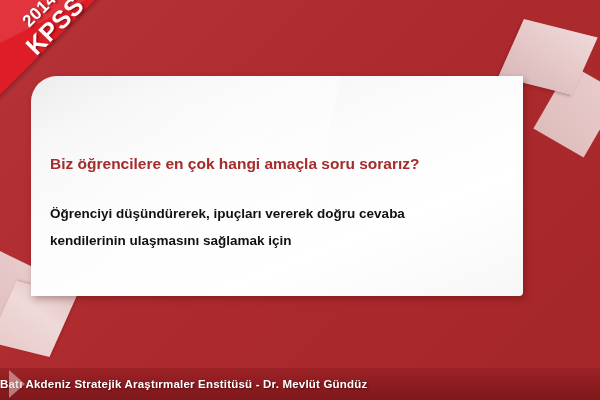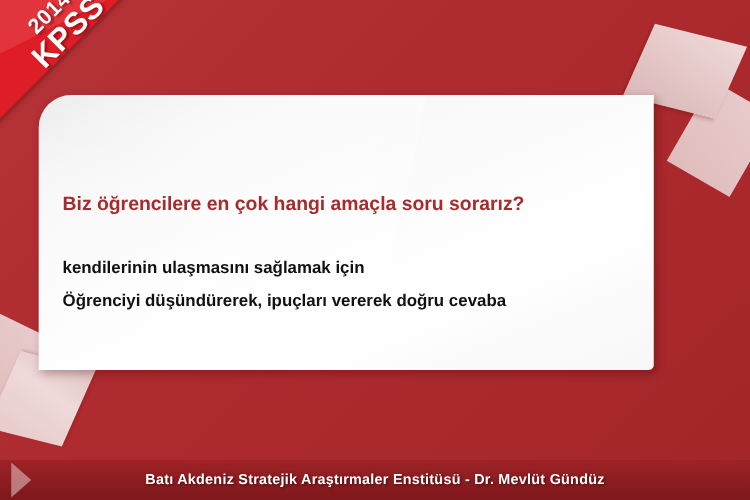--- a/index.html
+++ b/index.html
@@ -182,21 +182,20 @@
   .footer {
     position: absolute;
     left: 0;
     right: 0;
     bottom: 0;
     height: 32px;
     background: linear-gradient(180deg, #9d2327 0%, #8f1d21 45%, #7e181c 100%);
     z-index: 25;
     display: flex;
     align-items: center;
-    justify-content: center;
   }
   .footer-text {
     color: #ffffff;
     font-size: 11.5px;
     font-weight: bold;
     letter-spacing: 0.2px;
     text-shadow: 1px 1px 2px rgba(40,0,0,0.65);
     white-space: nowrap;
   }
   .footer-notch {
@@ -228,22 +227,22 @@
 
   <div class="flap-tr-2"></div>
   <div class="flap-tr"></div>
   <div class="flap-bl-2"></div>
   <div class="flap-bl"></div>
 
   <div class="card">
     <div class="card-sheen"></div>
     <div class="card-body">
       <p class="question">Biz öğrencilere en çok hangi amaçla soru sorarız?</p>
+      <p class="answer">Öğrenciyi düşündürerek, ipuçları vererek doğru cevaba</p>
       <p class="answer">kendilerinin ulaşmasını sağlamak için</p>
-      <p class="answer">Öğrenciyi düşündürerek, ipuçları vererek doğru cevaba</p>
     </div>
   </div>
 
   <div class="footer">
     <div class="footer-notch"></div>
     <span class="footer-text">Batı Akdeniz Stratejik Araştırmaler Enstitüsü - Dr. Mevlüt Gündüz</span>
   </div>
 
 </div>
 

